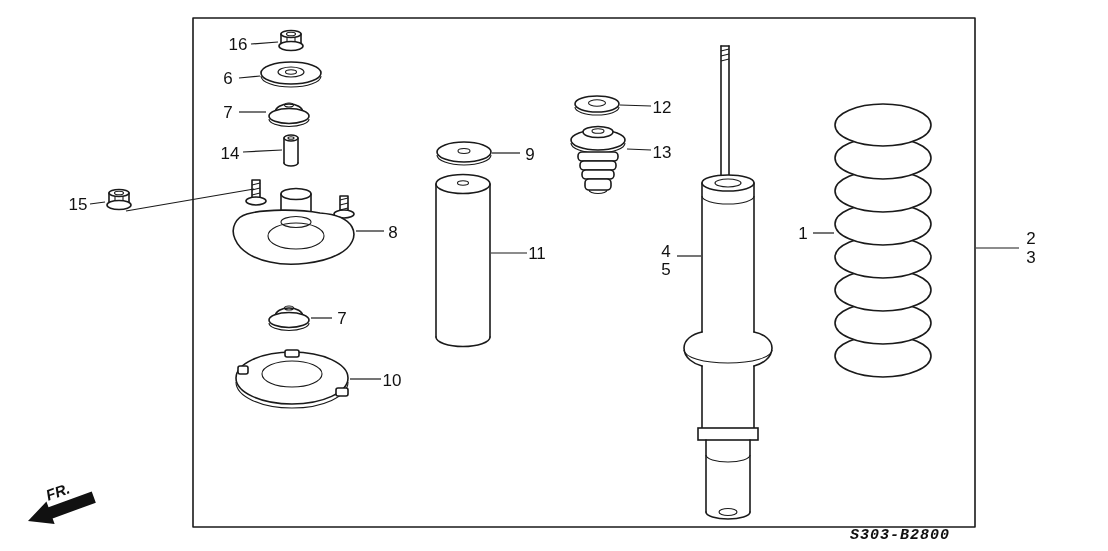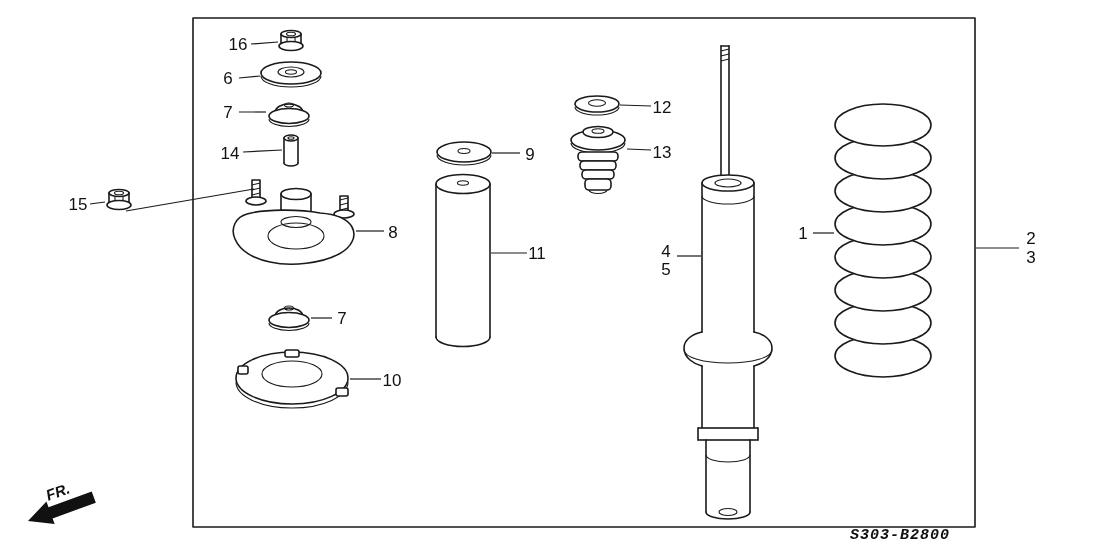--- a/index.html
+++ b/index.html
@@ -3,21 +3,20 @@
 <meta charset="utf-8">
 <style>
   html, body { margin: 0; padding: 0; background: #ffffff; }
   .canvas {
     position: relative;
     width: 1108px;
     height: 551px;
     background: #ffffff;
     font-family: "Liberation Sans", sans-serif;
     overflow: hidden;
-    border-radius: 31px;
   }
   svg { display: block; }
   .ln     { fill: none; stroke: #1a1a1a; stroke-width: 1.6; stroke-linecap: round; stroke-linejoin: round; }
   .fw     { fill: #ffffff; stroke: #1a1a1a; stroke-width: 1.6; }
   .thin   { fill: none; stroke: #1a1a1a; stroke-width: 1.1; }
   .leader { fill: none; stroke: #1a1a1a; stroke-width: 1.2; }
   .solid  { fill: #111111; stroke: none; }
   text.part-label {
     font-family: "Liberation Sans", sans-serif;
     font-size: 17px;

